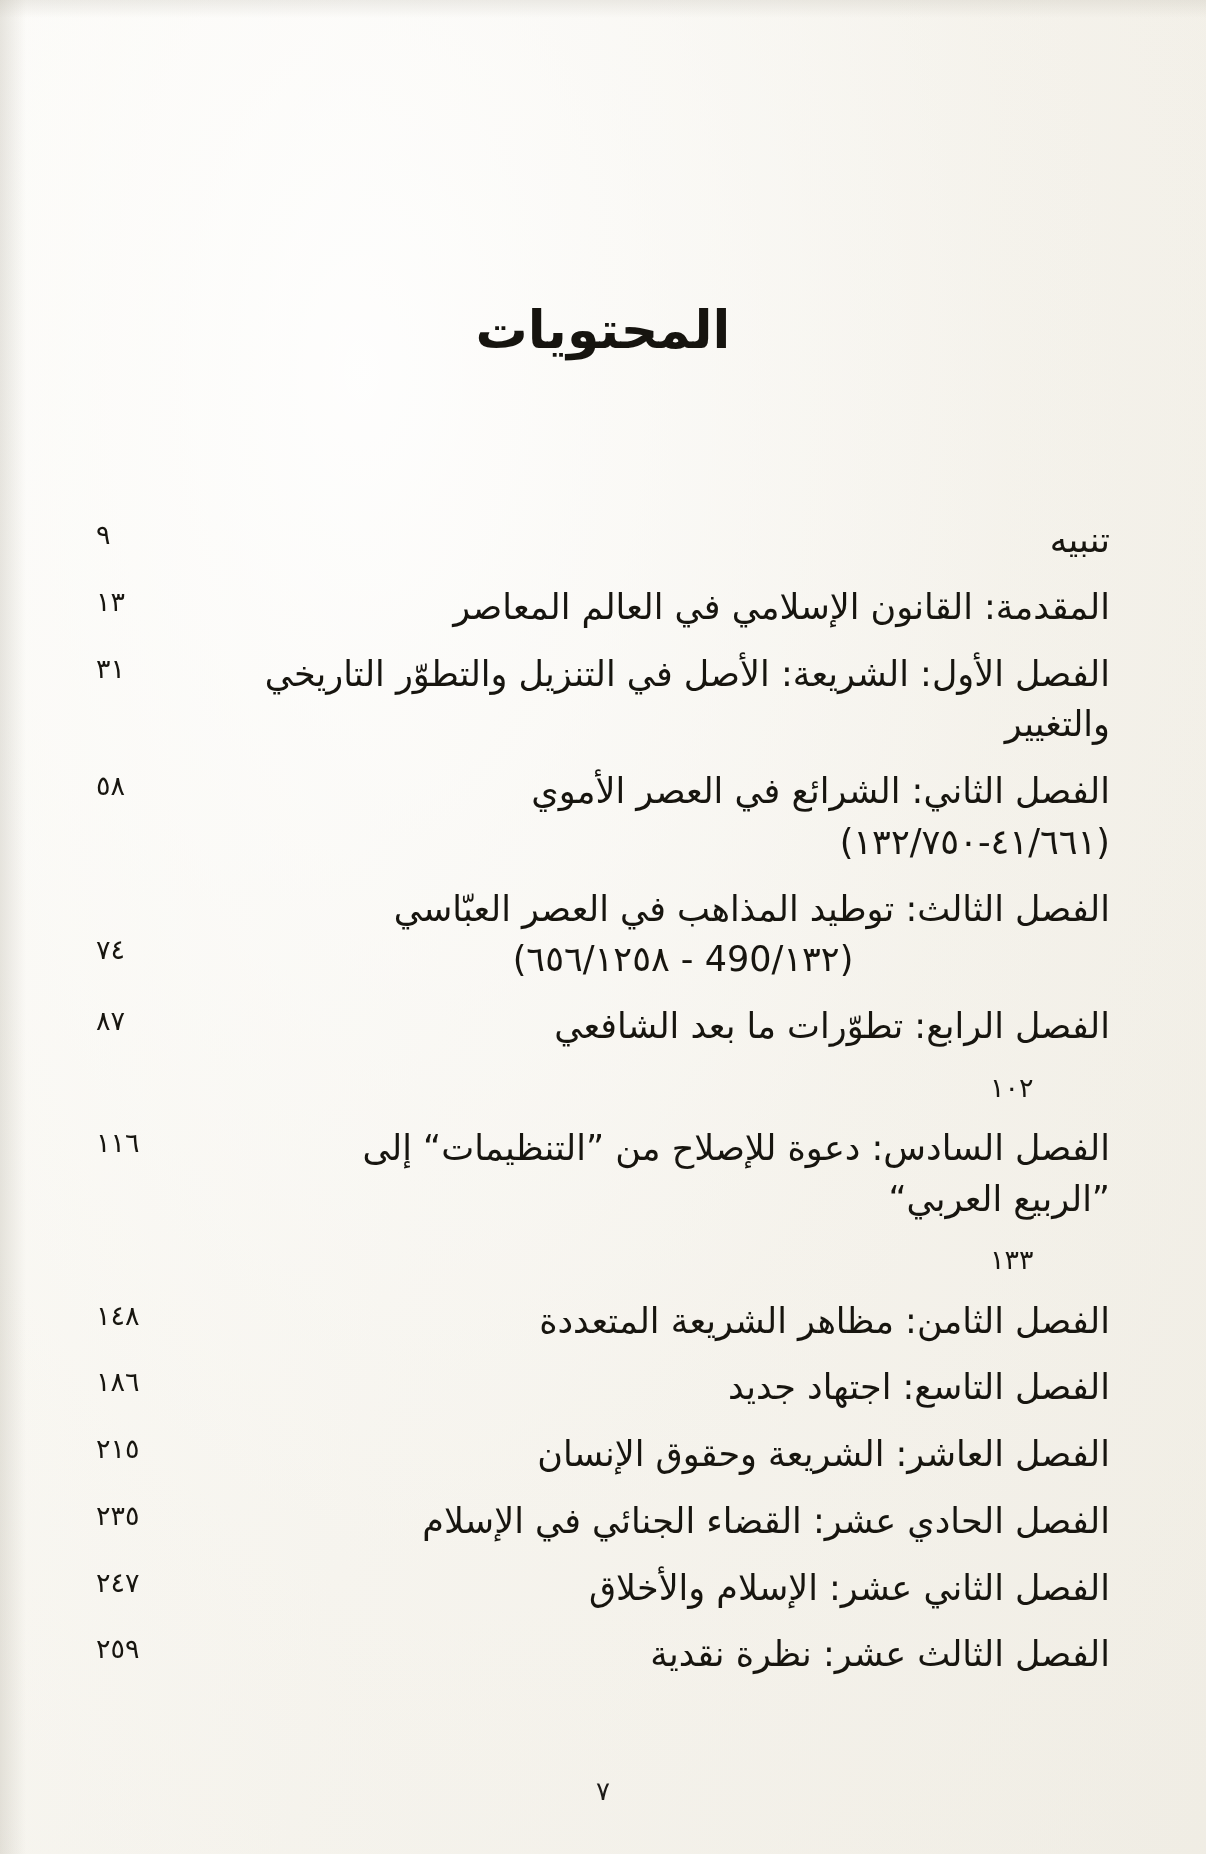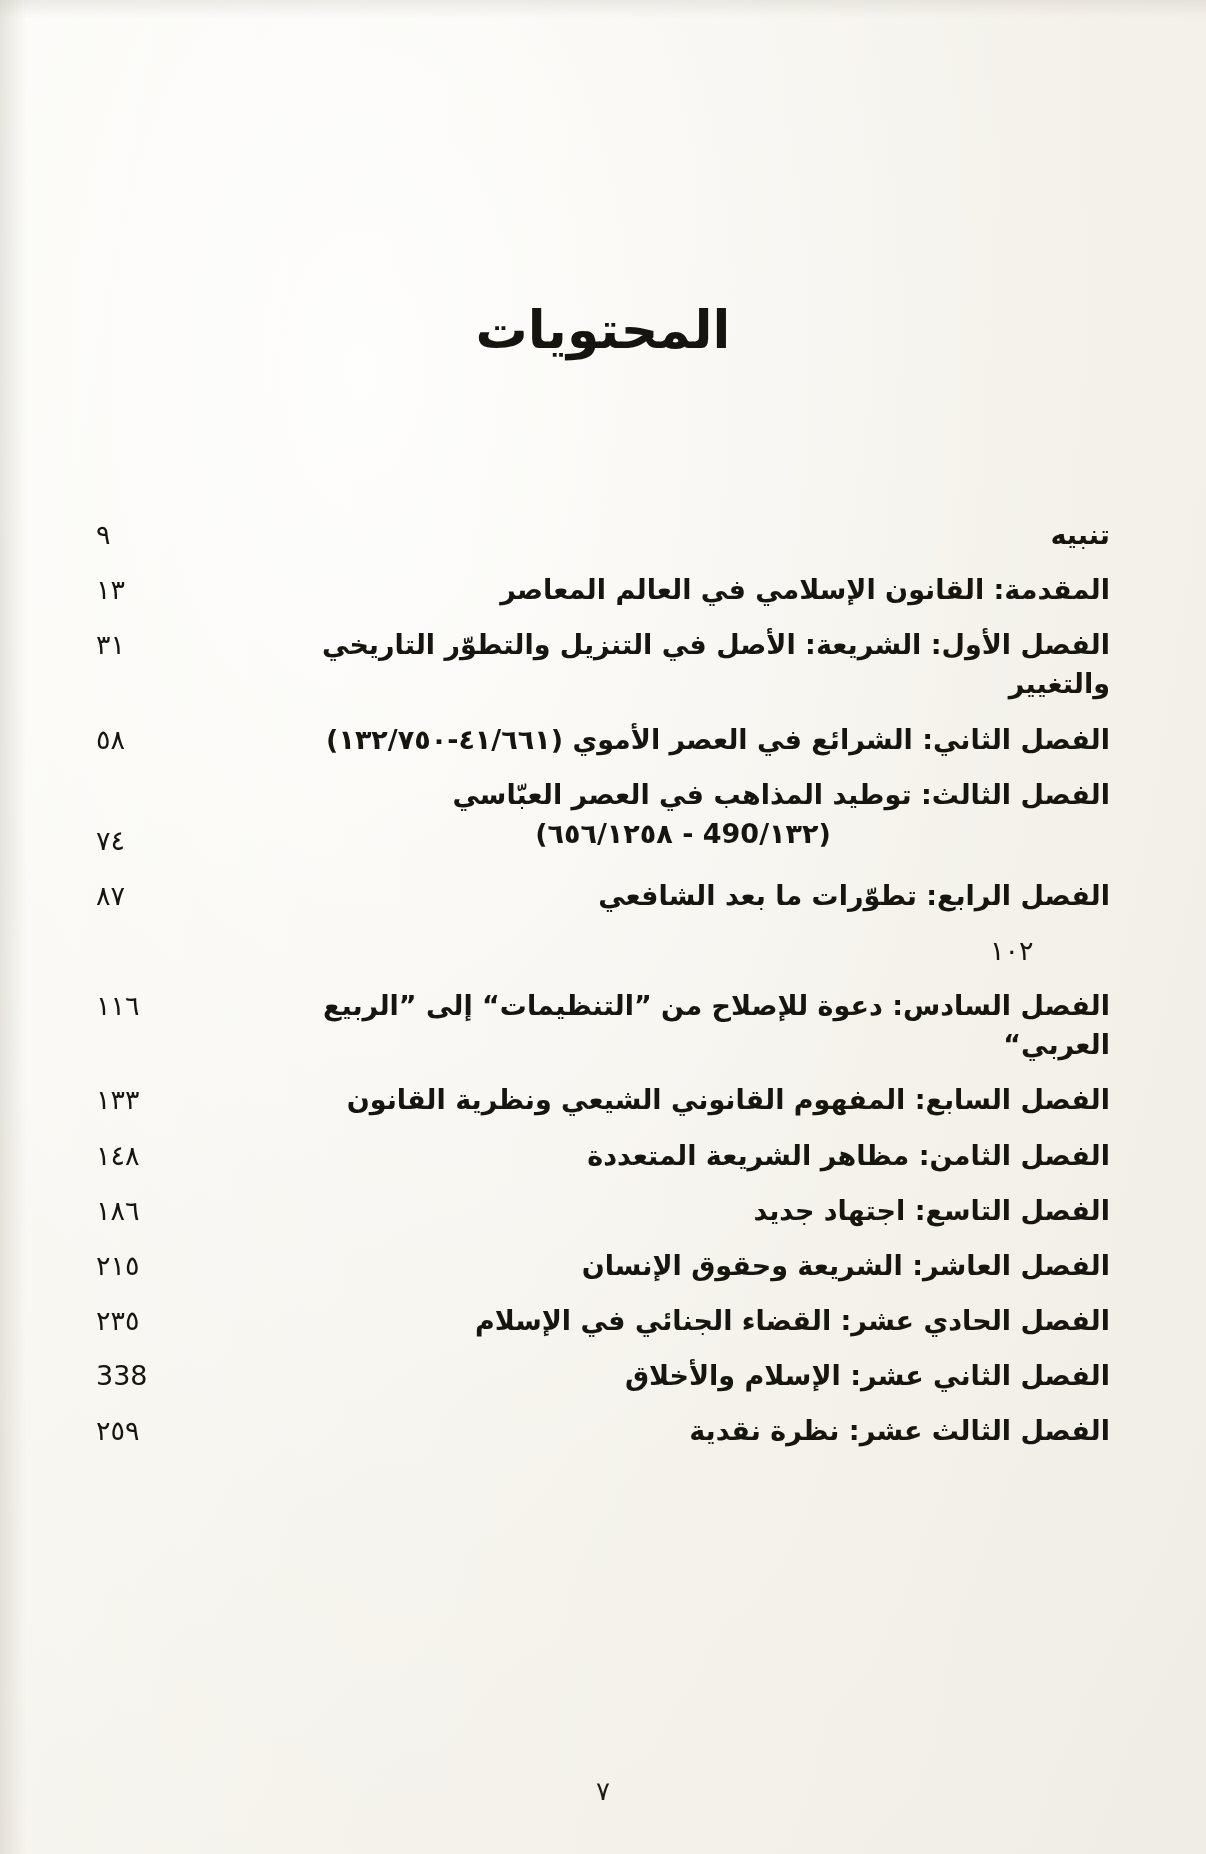--- a/index.html
+++ b/index.html
@@ -62,25 +62,24 @@
   .toc-row {
     display: flex;
     flex-direction: row;
     align-items: flex-start;
     justify-content: space-between;
     margin-bottom: 16px;
   }
   .toc-entry {
     flex: 1 1 auto;
     text-align: right;
-    font-size: 27px;
+    font-size: 35px;
     line-height: 1.45;
     color: #17150f;
     padding-left: 40px;
-    font-weight: bold;
   }
   .toc-entry .line2 {
     display: block;
     text-align: center;
     direction: rtl;
   }
   .toc-page {
     flex: 0 0 auto;
     width: 120px;
     text-align: left;
@@ -140,42 +139,41 @@
         <div class="toc-page">٨٧</div>
       </div>
       <div class="toc-row">
         <div class="toc-page">١٠٢</div>
       </div>
       <div class="toc-row">
         <div class="toc-entry">الفصل السادس: دعوة للإصلاح من ”التنظيمات“ إلى ”الربيع العربي“</div>
         <div class="toc-page">١١٦</div>
       </div>
       <div class="toc-row">
-        <div class="toc-entry">الفصل السابع: المفهوم القانوني الشيعي ونظرية القانون</div>
         <div class="toc-page">١٣٣</div>
       </div>
       <div class="toc-row">
         <div class="toc-entry">الفصل الثامن: مظاهر الشريعة المتعددة</div>
         <div class="toc-page">١٤٨</div>
       </div>
       <div class="toc-row">
         <div class="toc-entry">الفصل التاسع: اجتهاد جديد</div>
         <div class="toc-page">١٨٦</div>
       </div>
       <div class="toc-row">
         <div class="toc-entry">الفصل العاشر: الشريعة وحقوق الإنسان</div>
         <div class="toc-page">٢١٥</div>
       </div>
       <div class="toc-row">
         <div class="toc-entry">الفصل الحادي عشر: القضاء الجنائي في الإسلام</div>
         <div class="toc-page">٢٣٥</div>
       </div>
       <div class="toc-row">
         <div class="toc-entry">الفصل الثاني عشر: الإسلام والأخلاق</div>
-        <div class="toc-page">338</div>
+        <div class="toc-page">٢٤٧</div>
       </div>
       <div class="toc-row">
         <div class="toc-entry">الفصل الثالث عشر: نظرة نقدية</div>
         <div class="toc-page">٢٥٩</div>
       </div>
     </div>
 
   <div class="folio">٧</div>
 </div>
 

